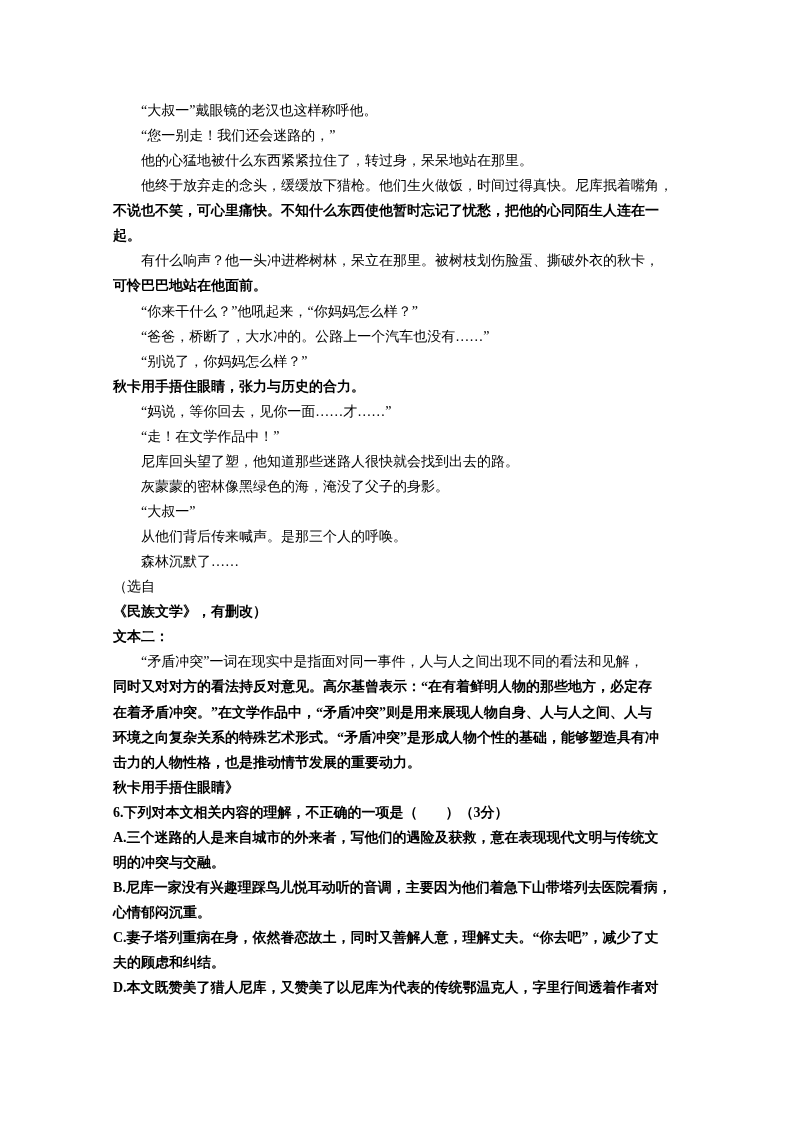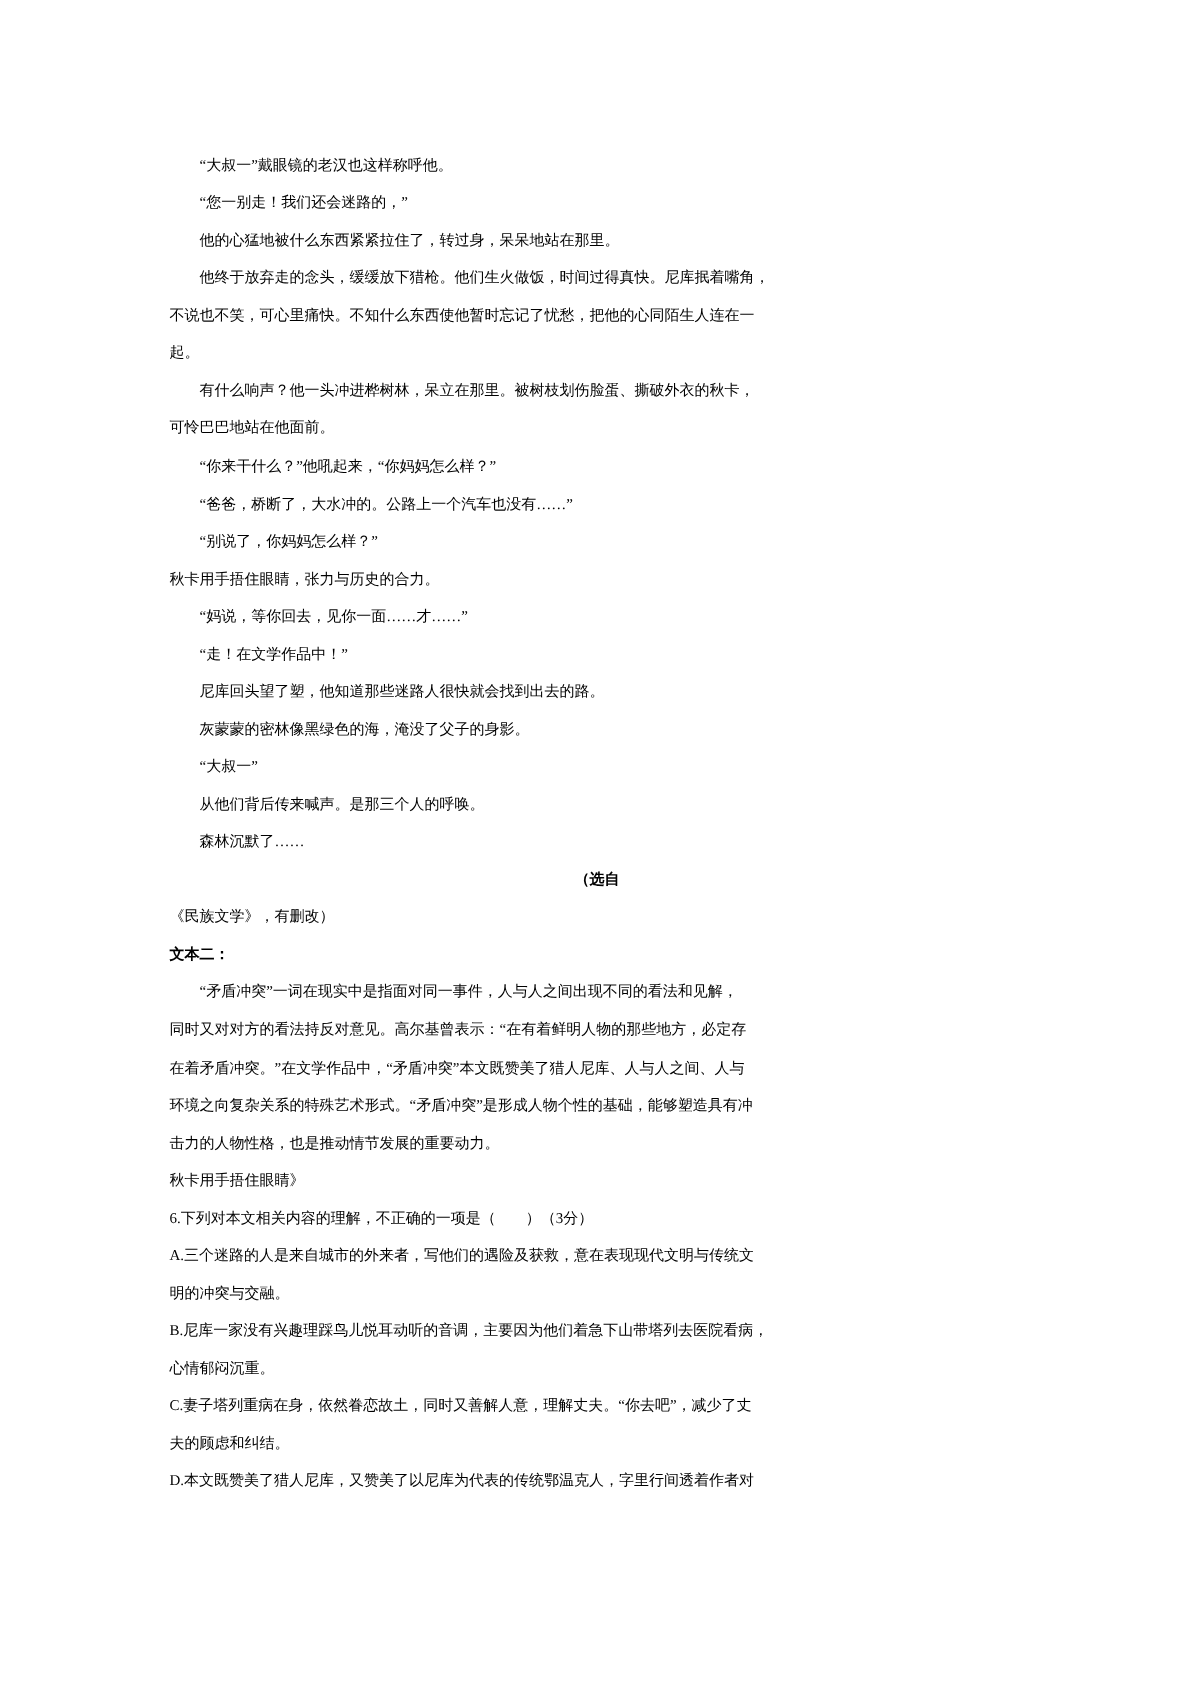--- a/index.html
+++ b/index.html
@@ -14,31 +14,31 @@
     background: #ffffff;
     overflow: hidden;
     font-family: "Liberation Serif", "DejaVu Serif", serif;
   }
   .content {
     position: absolute;
     left: 113px;
     top: 98px;
     width: 570px;
     color: #000000;
-    font-size: 10px;
+    font-size: 14px;
     line-height: 25.06px;
     letter-spacing: 0;
   }
   .line {
     white-space: pre;
     text-align: left;
   }
   .line.indent { text-indent: 2em; }
-  .line.flush  { text-indent: 0; }
-  .line.right  { text-align: center; font-weight: bold; }
+  .line.flush  { text-indent: 0; font-weight: bold; }
+  .line.right  { text-align: left; }
   .line.heading { font-weight: bold; text-indent: 0; }
 </style>
 </head>
 <body>
 
 <div class="page">
   <div class="content">
       <div class="line indent">“大叔一”戴眼镜的老汉也这样称呼他。</div>
       <div class="line indent">“您一别走！我们还会迷路的，”</div>
       <div class="line indent">他的心猛地被什么东西紧紧拉住了，转过身，呆呆地站在那里。</div>
@@ -56,21 +56,21 @@
       <div class="line indent">尼库回头望了塑，他知道那些迷路人很快就会找到出去的路。</div>
       <div class="line indent">灰蒙蒙的密林像黑绿色的海，淹没了父子的身影。</div>
       <div class="line indent">“大叔一”</div>
       <div class="line indent">从他们背后传来喊声。是那三个人的呼唤。</div>
       <div class="line indent">森林沉默了……</div>
       <div class="line right">（选自</div>
       <div class="line flush">《民族文学》，有删改）</div>
       <div class="line heading">文本二：</div>
       <div class="line indent">“矛盾冲突”一词在现实中是指面对同一事件，人与人之间出现不同的看法和见解，</div>
       <div class="line flush">同时又对对方的看法持反对意见。高尔基曾表示：“在有着鲜明人物的那些地方，必定存</div>
-      <div class="line flush">在着矛盾冲突。”在文学作品中，“矛盾冲突”本文既赞美了猎人尼库、人与人之间、人与</div>
+      <div class="line flush">在着矛盾冲突。”在文学作品中，“矛盾冲突”则是用来展现人物自身、人与人之间、人与</div>
       <div class="line flush">环境之向复杂关系的特殊艺术形式。“矛盾冲突”是形成人物个性的基础，能够塑造具有冲</div>
       <div class="line flush">击力的人物性格，也是推动情节发展的重要动力。</div>
       <div class="line flush">秋卡用手捂住眼睛》</div>
       <div class="line flush">6.下列对本文相关内容的理解，不正确的一项是（　　）（3分）</div>
       <div class="line flush">A.三个迷路的人是来自城市的外来者，写他们的遇险及获救，意在表现现代文明与传统文</div>
       <div class="line flush">明的冲突与交融。</div>
       <div class="line flush">B.尼库一家没有兴趣理踩鸟儿悦耳动听的音调，主要因为他们着急下山带塔列去医院看病，</div>
       <div class="line flush">心情郁闷沉重。</div>
       <div class="line flush">C.妻子塔列重病在身，依然眷恋故土，同时又善解人意，理解丈夫。“你去吧”，减少了丈</div>
       <div class="line flush">夫的顾虑和纠结。</div>

